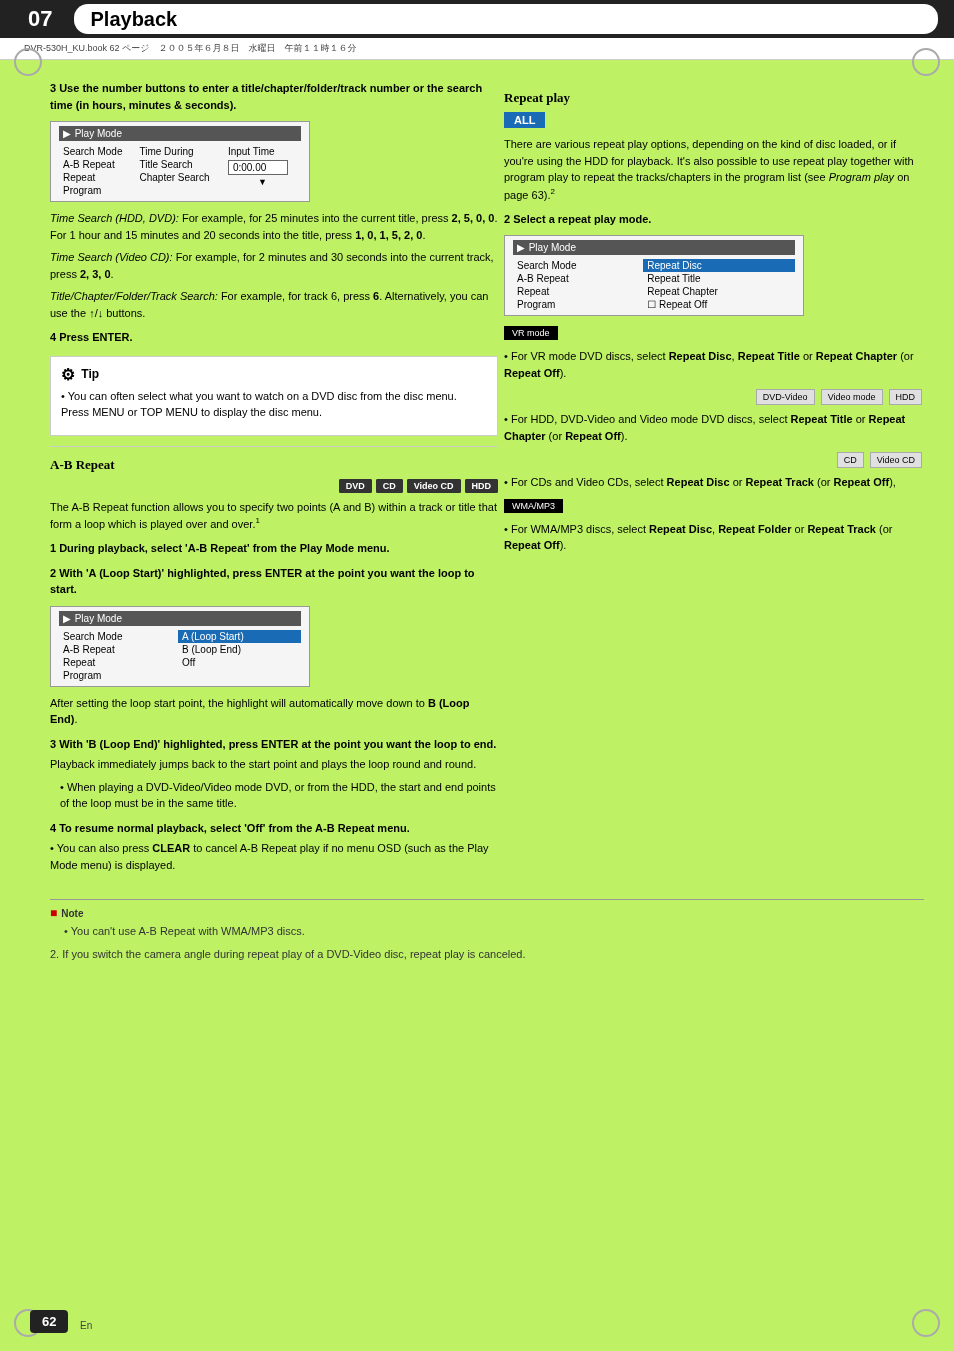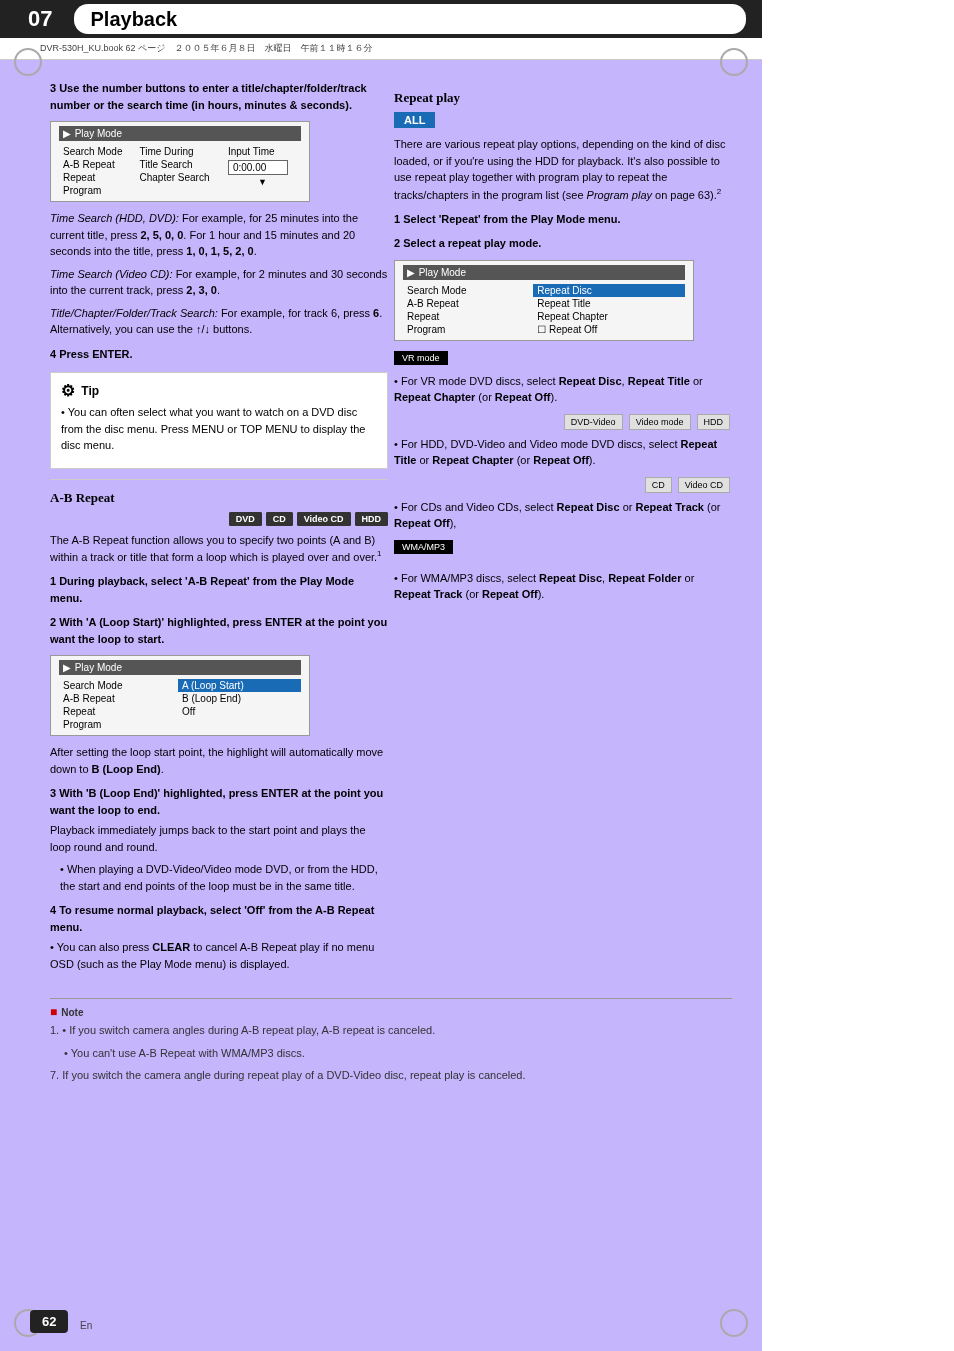--- a/index.html
+++ b/index.html
@@ -7,23 +7,23 @@
       background: #fff;
       font-family: Arial, Helvetica, sans-serif;
       font-size: 11px;
       color: #000;
       width: 954px;
       min-height: 1351px;
       position: relative;
     }
 
     .page-outer {
-      width: 762px;
+      width: 954px;
       min-height: 1351px;
-      background: #c4b5fd;
+      background: #bef264;
       position: relative;
       padding: 0;
     }
 
     
     .header-bar {
       background: #222;
       height: 38px;
       display: flex;
       align-items: center;
@@ -48,21 +48,21 @@
       flex: 1;
       height: 30px;
       display: flex;
       align-items: center;
     }
 
     
     .file-info-bar {
       font-size: 9px;
       color: #444;
-      padding: 4px 40px;
+      padding: 4px 24px;
       border-bottom: 1px solid #ccc;
       background: #fff;
     }
 
     
     .corner-circle {
       width: 28px; height: 28px;
       border: 2px solid #aaa;
       border-radius: 50%;
       position: absolute;
@@ -428,21 +428,20 @@
       <div class="section-heading">Repeat play</div>
 
       <div>
         <span class="badge-all">ALL</span>
       </div>
 
       <p>
         There are various repeat play options, depending on the kind of disc loaded, or if you're using the HDD for playback. It's also possible to use repeat play together with program play to repeat the tracks/chapters in the program list (see <span class="italic">Program play</span> on page 63).<sup>2</sup>
       </p>
 
-      <p class="step bold">1   Select 'Repeat' from the Play Mode menu.</p>
       <p class="step bold">2   Select a repeat play mode.</p>
 
       <div class="screen-mock screen-mock-right">
         <div class="title-row">
           <span class="icon-sym">▶</span>
           <span>Play Mode</span>
         </div>
         <table>
           <tbody>
               <tr>
@@ -489,37 +488,36 @@
         <div class="badge-row">
           <span class="badge-dvdvideo">CD</span>
           <span class="badge-dvdvideo">Video CD</span>
         </div>
         <p>
           • For CDs and Video CDs, select <strong>Repeat Disc</strong> or <strong>Repeat Track</strong> (or <strong>Repeat Off</strong>),
         </p>
       </div>
 
       <div style="margin: 8px 0 4px 0;">
-        <div style="margin-bottom:12px;">
+        <div style="margin-bottom:4px;">
           <span class="badge-vr">WMA/MP3</span>
         </div>
         <p>
           • For WMA/MP3 discs, select <strong>Repeat Disc</strong>, <strong>Repeat Folder</strong> or <strong>Repeat Track</strong> (or <strong>Repeat Off</strong>).
         </p>
       </div>
 
     </div>
   </div>
 
   <div class="note-box" style="margin: 0 30px 30px 50px;">
     <div class="note-title">
       <span style="font-size:12px;color:#cc0000;">■</span>
       <span>Note</span>
     </div>
-    <p>1. • If you switch camera angles during A-B repeat play, A-B repeat is canceled.</p>
     <p>　 • You can't use A-B Repeat with WMA/MP3 discs.</p>
-    <p>7. If you switch the camera angle during repeat play of a DVD-Video disc, repeat play is canceled.</p>
+    <p>2. If you switch the camera angle during repeat play of a DVD-Video disc, repeat play is canceled.</p>
   </div>
 
   <div class="page-num-box">62</div>
   <div class="page-en">En</div>
 
 </div>
 
 </body></html>

